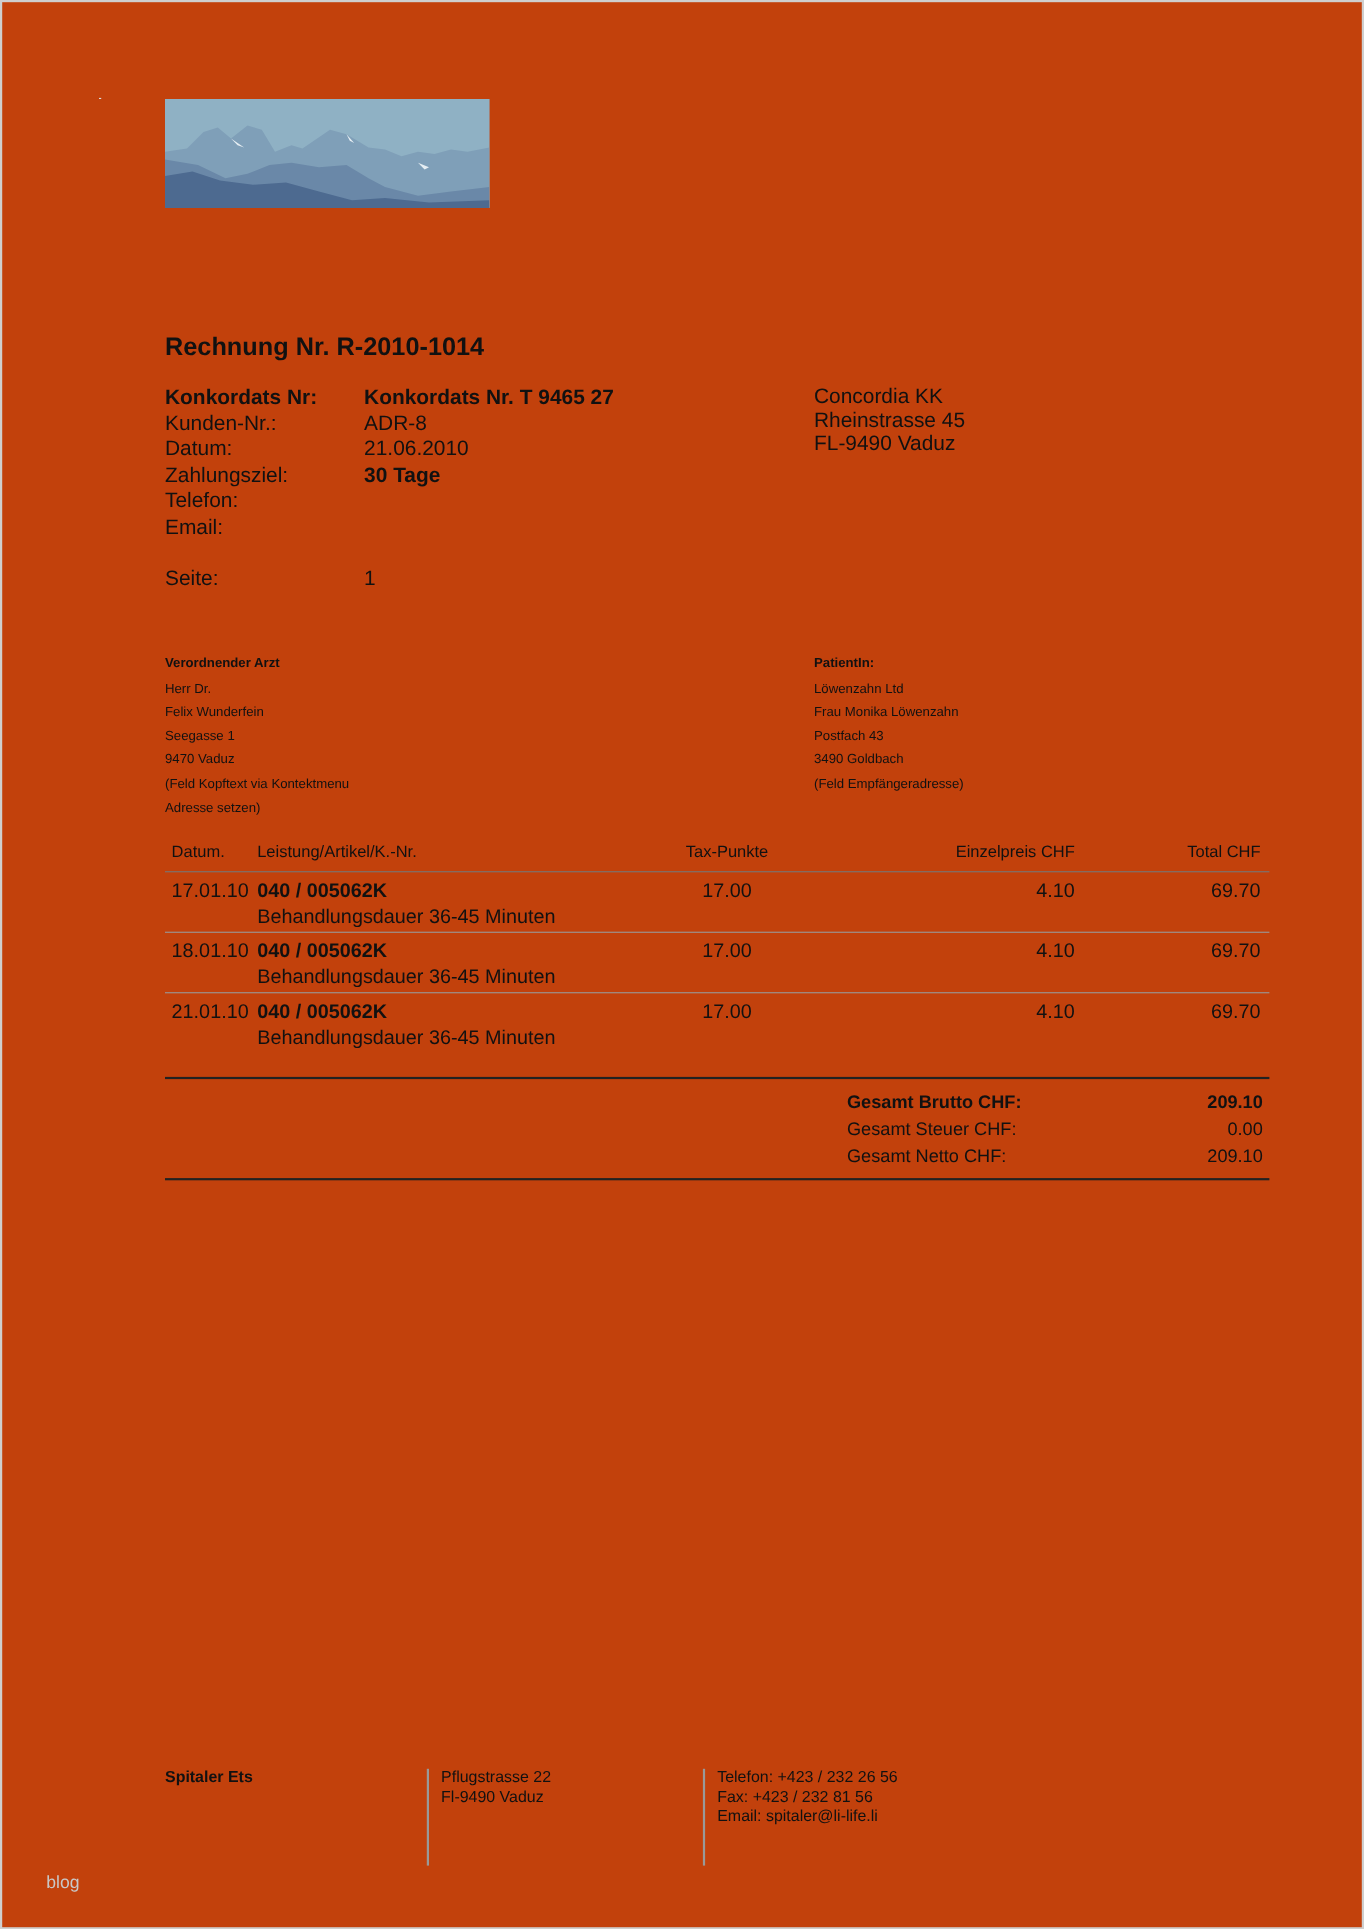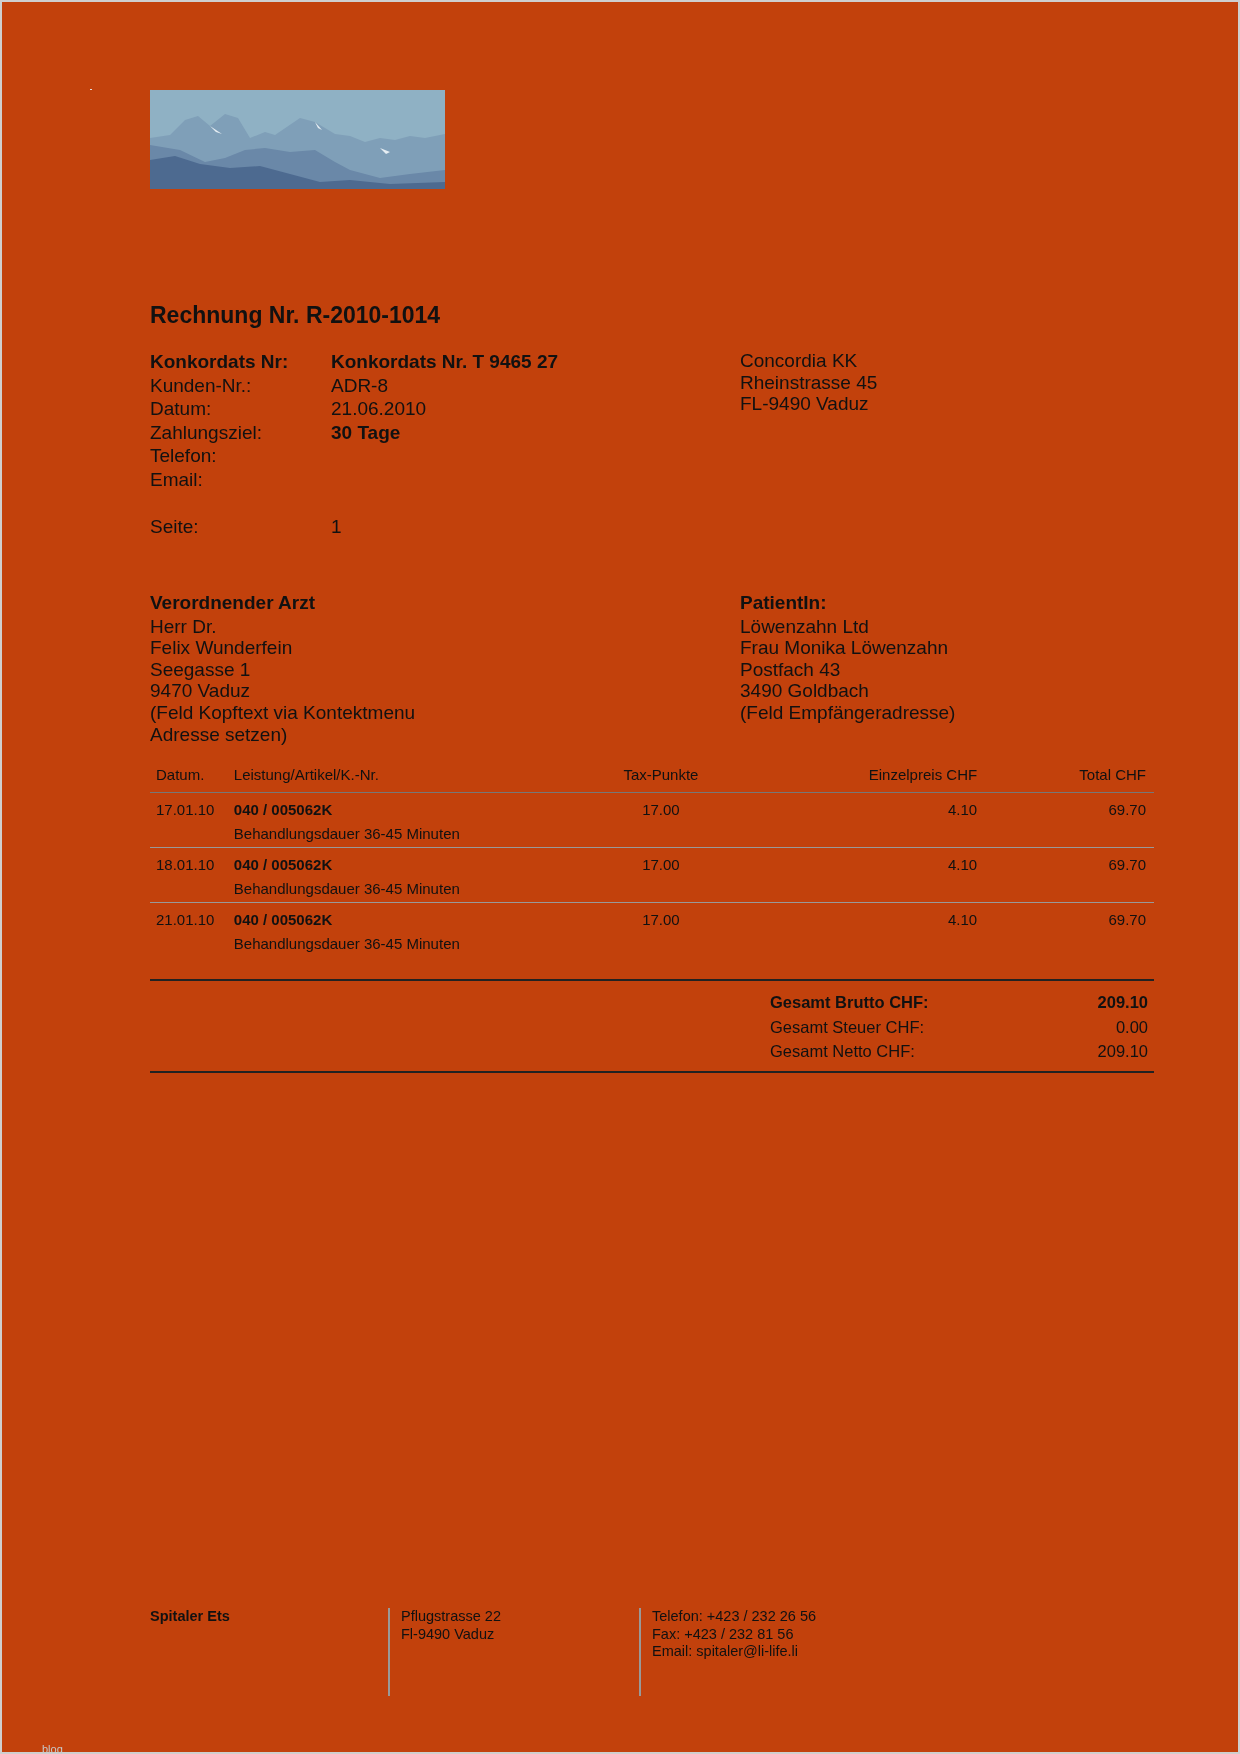--- a/index.html
+++ b/index.html
@@ -7,41 +7,41 @@
        font-family:"Liberation Sans",sans-serif;color:#111;}
   .page{position:absolute;left:0;top:0;width:1236px;height:1750px;border:2px solid #cfcfcf;background:#c2410c;}
   .abs{position:absolute;}
   .logo{left:148px;top:88px;width:295px;height:99px;overflow:hidden;background:#8fb1c4;}
   .title{left:148px;top:300px;font-size:23px;font-weight:bold;}
   .meta{left:148px;top:348px;font-size:19px;line-height:23.6px;}
   .meta .row{display:flex;height:23.6px;gap:28px;}
   .meta .lbl{width:153px;}
   .meta .b{font-weight:bold;}
   .recipient{left:738px;top:348px;font-size:19px;line-height:21.6px;}
-  .blk{font-size:19px;line-height:21.6px;}
+  .blk{font-size:12px;line-height:21.6px;}
   .blk .hd{font-weight:bold;margin-bottom:2px;}
   .doctor{left:148px;top:590px;}
   .patient{left:738px;top:590px;}
   .table{left:148px;top:764px;width:1004px;font-size:15px;}
   .thead{display:flex;height:26px;align-items:flex-start;border-bottom:1.5px solid #777;}
   .col-date{width:100px;padding-left:6px;box-sizing:border-box;}
   .col-desc{width:340px;}
   .col-tax{width:352px;text-align:center;}
   .col-unit{width:206px;text-align:right;}
   .col-total{width:212px;text-align:right;padding-right:8px;box-sizing:border-box;}
-  .trow{display:flex;font-size:15px;line-height:23.5px;padding-top:5px;height:49px;box-sizing:content-box;border-bottom:1.5px solid #999;}
+  .trow{display:flex;font-size:18px;line-height:23.5px;padding-top:5px;height:49px;box-sizing:content-box;border-bottom:1.5px solid #999;}
   .trow:last-child{border-bottom:none;}
   .trow .code{font-weight:bold;}
   .rule{left:148px;width:1004px;height:0;border-top:2.5px solid #222;}
   .totals{left:768px;top:988px;width:378px;font-size:16.5px;line-height:24.5px;}
   .totals .row{display:flex;justify-content:space-between;}
   .totals .b{font-weight:bold;}
   .footer{top:1606px;font-size:14.5px;line-height:17.5px;}
   .fcol{position:absolute;top:0;height:88px;padding-left:11px;border-left:2px solid #999;}
-  .watermark{left:40px;top:1741px;font-size:11px;color:#c8c8c8;}
+  .watermark{left:40px;top:1701px;font-size:16px;color:#c8c8c8;}
   .tiny{left:88px;top:87px;width:2px;height:1px;background:#ddd;}
 </style>
 </head>
 <body>
 
 <div class="page">
 
   <div class="abs tiny"></div>
 
   <div class="abs logo">

